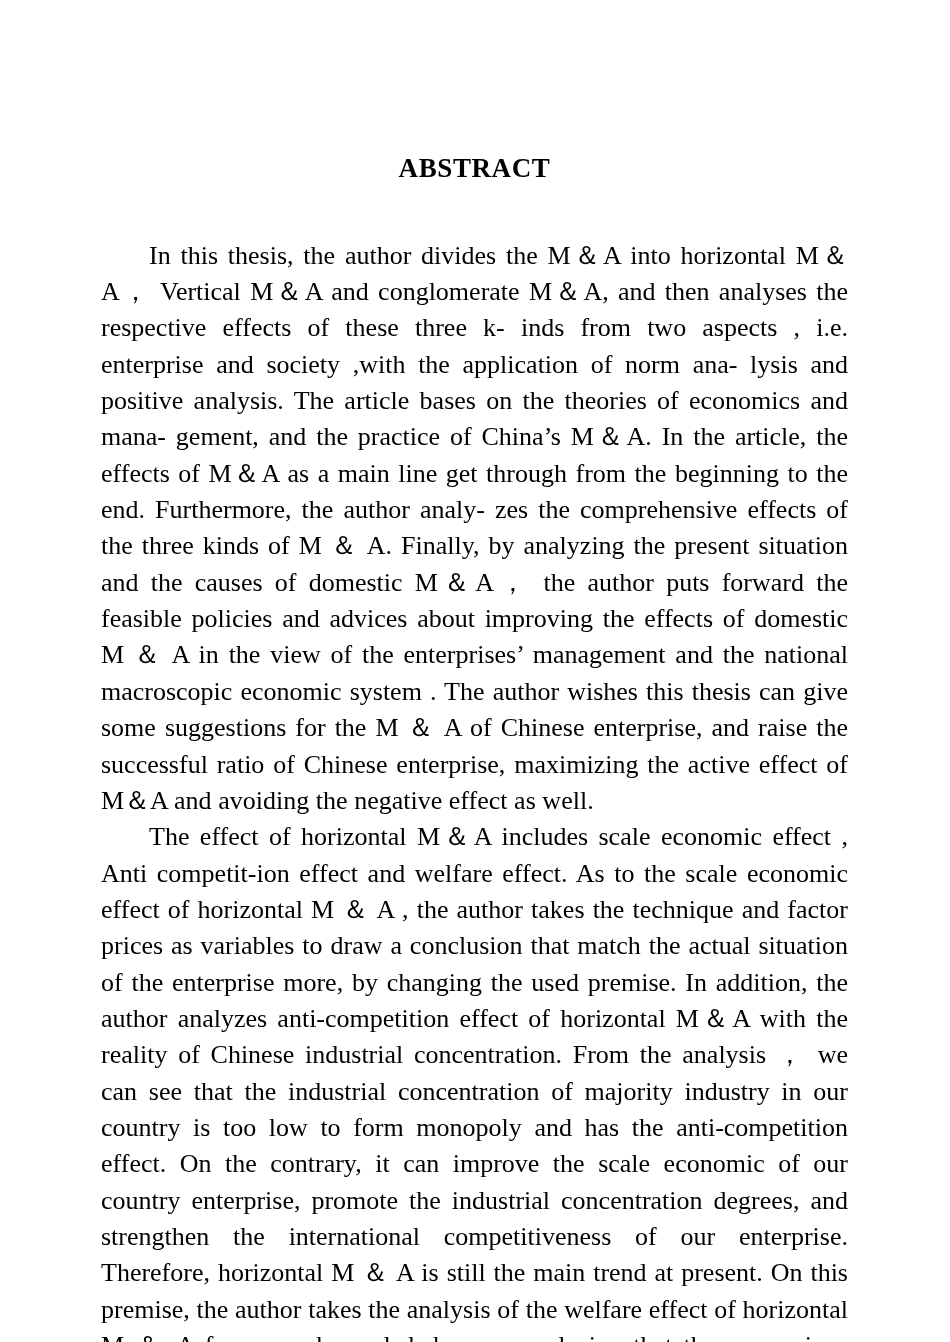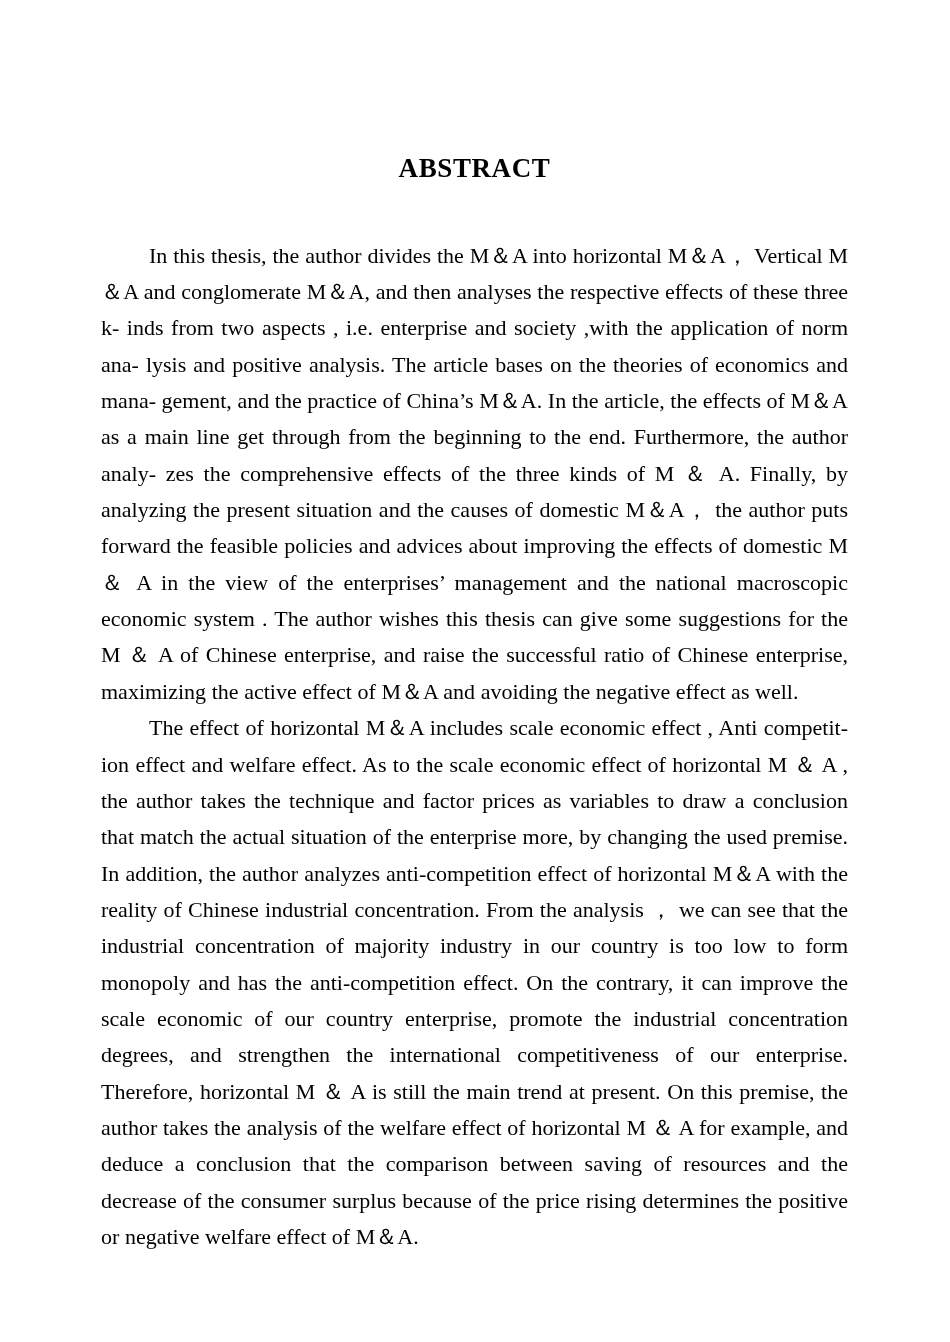--- a/index.html
+++ b/index.html
@@ -43,21 +43,21 @@
     padding-top: 154px;
   }
 
   .title-spacer {
     height: 54px;
   }
 
   .para {
     margin: 0;
     padding: 0;
-    font-size: 22px;
+    font-size: 26px;
     line-height: 36.35px;
     text-align: justify;
     text-justify: inter-word;
     text-indent: 48px;
     hyphens: none;
     word-spacing: 0.1px;
   }
 
   .para + .para {
     margin-top: 0;

